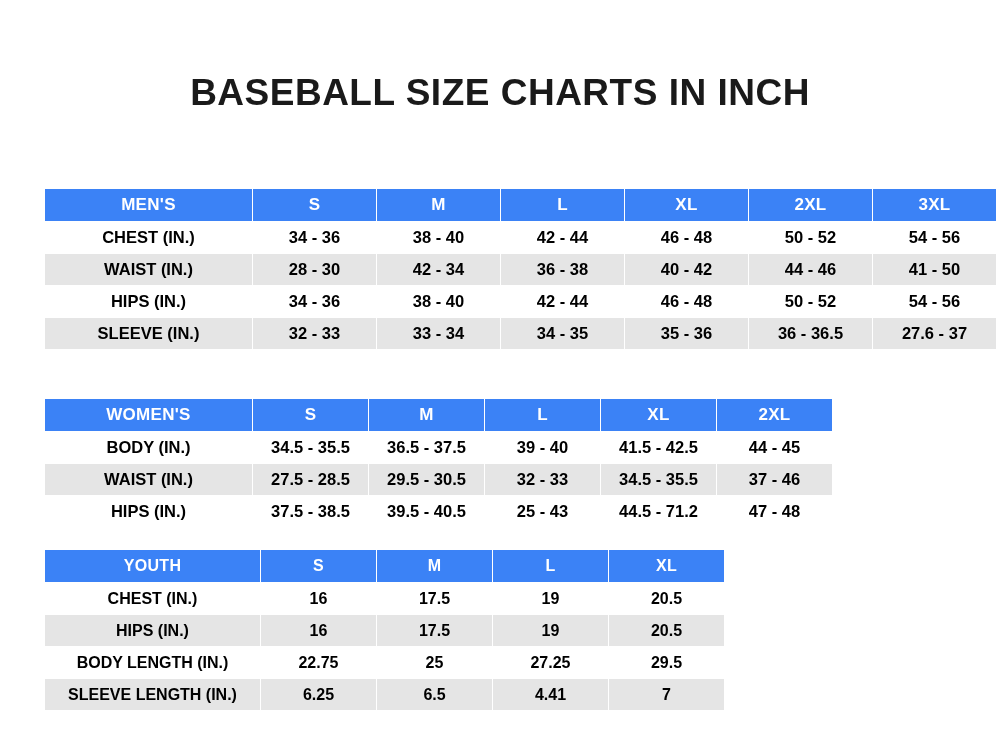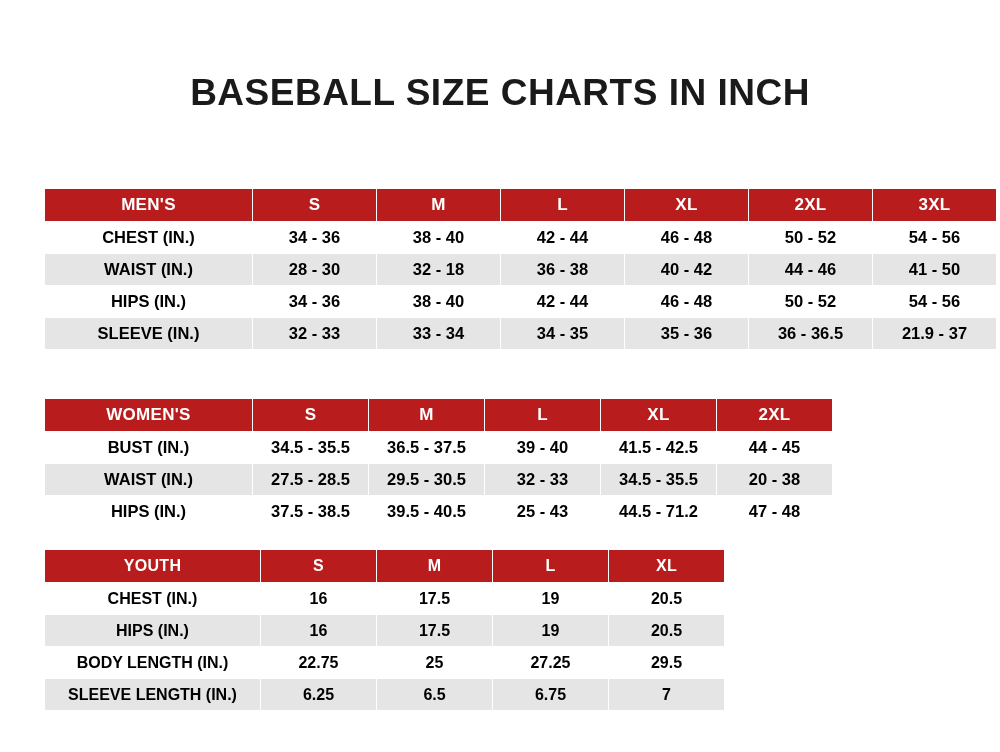--- a/index.html
+++ b/index.html
@@ -44,21 +44,21 @@
     border: 1px solid #ffffff;
     text-align: center;
     font-weight: bold;
     font-size: 16.5px;
     height: 31px;
     padding: 0;
     color: #000000;
     background: #ffffff;
   }
   table.size-table thead th {
-    background: #b91c1c;
+    background: #3b82f6;
     color: #ffffff;
     height: 32px;
     font-size: 17px;
     letter-spacing: 0.3px;
   }
   table.size-table tbody tr.alt td {
     background: #e5e5e5;
   }
   table.size-table td.rowlabel,
   table.size-table thead th.corner {
@@ -129,21 +129,21 @@
         <td>34 - 36</td>
         <td>38 - 40</td>
         <td>42 - 44</td>
         <td>46 - 48</td>
         <td>50 - 52</td>
         <td>54 - 56</td>
       </tr>
       <tr class="alt">
         <td class="rowlabel">WAIST (IN.)</td>
         <td>28 - 30</td>
-        <td>32 - 18</td>
+        <td>42 - 34</td>
         <td>36 - 38</td>
         <td>40 - 42</td>
         <td>44 - 46</td>
         <td>41 - 50</td>
       </tr>
       <tr>
         <td class="rowlabel">HIPS (IN.)</td>
         <td>34 - 36</td>
         <td>38 - 40</td>
         <td>42 - 44</td>
@@ -151,21 +151,21 @@
         <td>50 - 52</td>
         <td>54 - 56</td>
       </tr>
       <tr class="alt">
         <td class="rowlabel">SLEEVE (IN.)</td>
         <td>32 - 33</td>
         <td>33 - 34</td>
         <td>34 - 35</td>
         <td>35 - 36</td>
         <td>36 - 36.5</td>
-        <td>21.9 - 37</td>
+        <td>27.6 - 37</td>
       </tr>
     </tbody>
   </table>
 
   <table class="size-table" id="women-table">
     <colgroup>
       <col class="c0">
         <col class="cx">
         <col class="cx">
         <col class="cx">
@@ -177,34 +177,34 @@
         <th class="corner">WOMEN'S</th>
         <th>S</th>
         <th>M</th>
         <th>L</th>
         <th>XL</th>
         <th>2XL</th>
       </tr>
     </thead>
     <tbody>
       <tr>
-        <td class="rowlabel">BUST (IN.)</td>
+        <td class="rowlabel">BODY (IN.)</td>
         <td>34.5 - 35.5</td>
         <td>36.5 - 37.5</td>
         <td>39 - 40</td>
         <td>41.5 - 42.5</td>
         <td>44 - 45</td>
       </tr>
       <tr class="alt">
         <td class="rowlabel">WAIST (IN.)</td>
         <td>27.5 - 28.5</td>
         <td>29.5 - 30.5</td>
         <td>32 - 33</td>
         <td>34.5 - 35.5</td>
-        <td>20 - 38</td>
+        <td>37 - 46</td>
       </tr>
       <tr>
         <td class="rowlabel">HIPS (IN.)</td>
         <td>37.5 - 38.5</td>
         <td>39.5 - 40.5</td>
         <td>25 - 43</td>
         <td>44.5 - 71.2</td>
         <td>47 - 48</td>
       </tr>
     </tbody>
@@ -246,19 +246,19 @@
         <td class="rowlabel">BODY LENGTH (IN.)</td>
         <td>22.75</td>
         <td>25</td>
         <td>27.25</td>
         <td>29.5</td>
       </tr>
       <tr class="alt">
         <td class="rowlabel">SLEEVE LENGTH (IN.)</td>
         <td>6.25</td>
         <td>6.5</td>
-        <td>6.75</td>
+        <td>4.41</td>
         <td>7</td>
       </tr>
     </tbody>
   </table>
 
 </div>
 
 </body></html>

